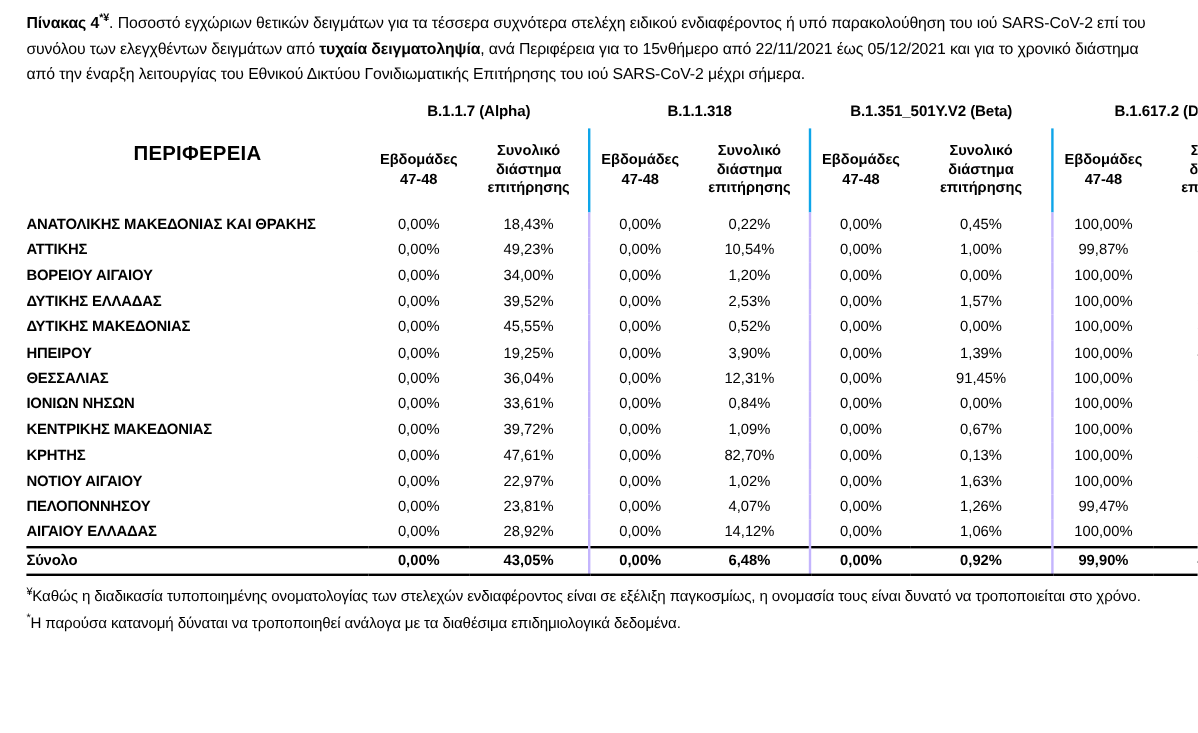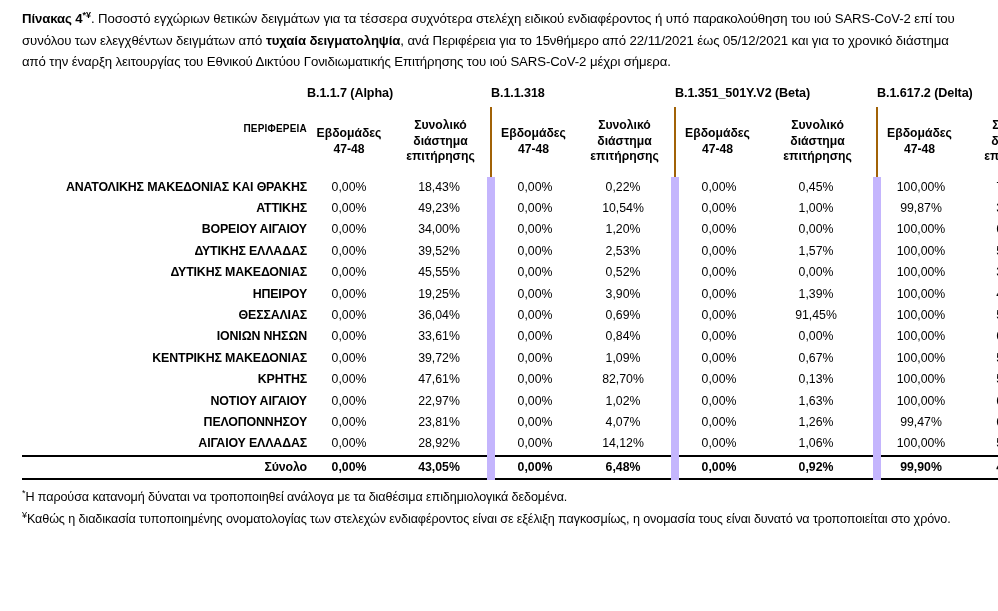--- a/index.html
+++ b/index.html
@@ -53,66 +53,66 @@
   }
 
   
   .frame-top td, .frame-top th { border-top: 2px solid #000; }
 
   th.region-head {
     border-right: 2px solid #000;
     border-bottom: 2px solid #000;
     border-left: 2px solid #000;
     font-weight: bold;
-    font-size: 10px;
-    text-align: right;
+    font-size: 17px;
+    text-align: center;
     vertical-align: middle;
     letter-spacing: 0.2px;
   }
   th.group {
     border-bottom: 1px solid #000;
     border-right: 2px solid #000;
     font-weight: bold;
     font-size: 12.6px;
-    text-align: left;
+    text-align: center;
     vertical-align: middle;
     height: 27px;
     letter-spacing: -0.1px;
   }
   th.sub {
     border-bottom: 2px solid #000;
     font-weight: bold;
     font-size: 12.2px;
     text-align: center;
     vertical-align: middle;
     line-height: 15.5px;
     height: 70px;
     padding: 0 2px;
   }
-  th.sub.edge { border-right: 2px solid #a16207; }
+  th.sub.edge { border-right: 2px solid #0ea5e9; }
 
   td.region {
     border-left: 2px solid #000;
     border-right: 2px solid #000;
     font-weight: bold;
     font-size: 12.4px;
-    text-align: right;
+    text-align: left;
     padding-left: 3px;
     height: 21.4px;
     line-height: 21.4px;
     white-space: nowrap;
     letter-spacing: -0.15px;
   }
   td.val {
     text-align: center;
     font-size: 12.3px;
     height: 21.4px;
     line-height: 21.4px;
   }
-  td.val.edge { border-right: 8px solid #c4b5fd; }
+  td.val.edge { border-right: 2px solid #c4b5fd; }
 
   tr.total td {
     border-top: 2px solid #000;
     border-bottom: 2px solid #000;
     font-weight: bold;
     margin-left: 36px;
   }
   tr.total td.region { font-weight: bold; }
 
   
@@ -262,21 +262,21 @@
           <td class="val">0,00%</td>
           <td class="val edge">1,39%</td>
           <td class="val">100,00%</td>
           <td class="val edge">49,30%</td>
         </tr>
         <tr>
           <td class="region">ΘΕΣΣΑΛΙΑΣ</td>
           <td class="val">0,00%</td>
           <td class="val edge">36,04%</td>
           <td class="val">0,00%</td>
-          <td class="val edge">0,69%</td>
+          <td class="val edge">12,31%</td>
           <td class="val">0,00%</td>
           <td class="val edge">91,45%</td>
           <td class="val">100,00%</td>
           <td class="val edge">58,06%</td>
         </tr>
         <tr>
           <td class="region">ΙΟΝΙΩΝ ΝΗΣΩΝ</td>
           <td class="val">0,00%</td>
           <td class="val edge">33,61%</td>
           <td class="val">0,00%</td>
@@ -349,17 +349,17 @@
           <td class="val edge">6,48%</td>
           <td class="val">0,00%</td>
           <td class="val edge">0,92%</td>
           <td class="val">99,90%</td>
           <td class="val edge">43,56%</td>
         </tr>
       </tbody>
   </table>
 
   <div class="notes">
+      <p><sup>¥</sup><span>Καθώς η διαδικασία τυποποιημένης ονοματολογίας των στελεχών ενδιαφέροντος είναι σε εξέλιξη παγκοσμίως, η ονομασία τους είναι δυνατό να τροποποιείται στο χρόνο.</span></p>
       <p><sup>*</sup><span>Η παρούσα κατανομή δύναται να τροποποιηθεί ανάλογα με τα διαθέσιμα επιδημιολογικά δεδομένα.</span></p>
-      <p><sup>¥</sup><span>Καθώς η διαδικασία τυποποιημένης ονοματολογίας των στελεχών ενδιαφέροντος είναι σε εξέλιξη παγκοσμίως, η ονομασία τους είναι δυνατό να τροποποιείται στο χρόνο.</span></p>
     </div>
 
 </div>
 
 </body></html>

